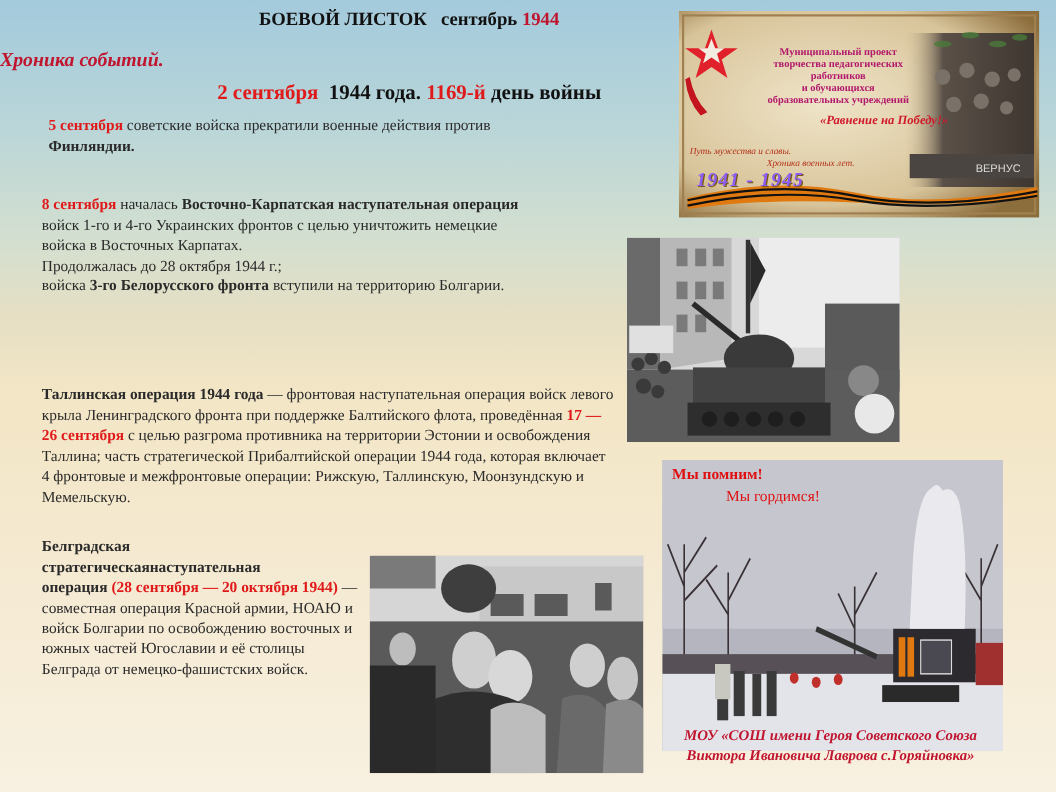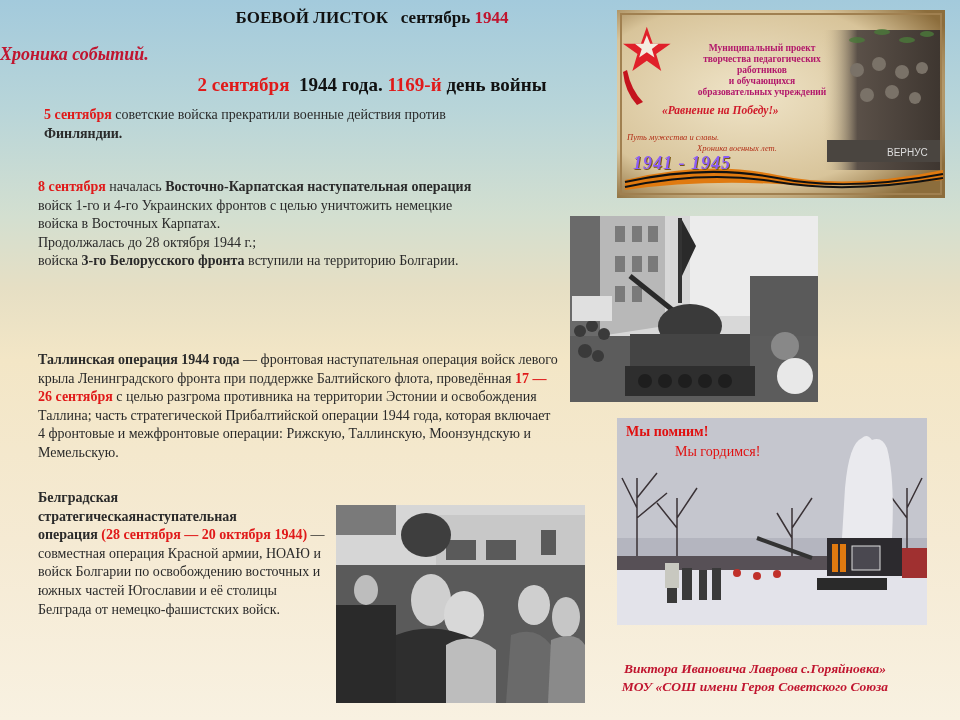--- a/index.html
+++ b/index.html
@@ -22,25 +22,25 @@
   .p1 { left:44px; top:106px; width:480px; }
   .p2 { left:38px; top:178px; width:440px; }
   .p3 { left:38px; top:351px; width:520px; }
   .p4 { left:38px; top:489px; width:290px; }
 
   .img { overflow:hidden; }
   .img svg { display:block; width:100%; height:100%; }
 
   .poster { left:617px; top:10px; width:328px; height:188px; }
   .tank { left:570px; top:216px; width:248px; height:186px; }
-  .memorial { left:617px; top:418px; width:310px; height:207px; }
+  .memorial { left:602px; top:418px; width:310px; height:265px; }
   .belgrade { left:336px; top:505px; width:249px; height:198px; }
 
   .poster-text { position:absolute; left:50px; top:33px; width:190px; text-align:center; font-size:9.5px; line-height:11px; color:#b2186b; font-weight:bold; }
-  .poster-slogan { position:absolute; left:45px; top:94px; width:200px; text-align:left; font-size:11.5px; font-style:italic; font-weight:bold; color:#d01a2a; }
+  .poster-slogan { position:absolute; left:45px; top:94px; width:200px; text-align:right; font-size:11.5px; font-style:italic; font-weight:bold; color:#d01a2a; }
   .poster-path { position:absolute; left:10px; top:122px; font-size:8.5px; font-style:italic; color:#b23018; line-height:11px; }
   .poster-years { position:absolute; left:16px; top:143px; font-size:18px; font-weight:bold; font-style:italic; color:#8b5cf6; letter-spacing:1px; text-shadow:1px 1px 0 #7a5a10; }
 
   .mem-t1 { position:absolute; left:9px; top:6px; font-size:14px; font-weight:bold; color:#e01010; }
   .mem-t2 { position:absolute; left:58px; top:26px; font-size:14px; font-weight:normal; color:#e01010; }
 
   .footer { left:590px; top:660px; width:330px; text-align:center; font-size:13.5px; font-style:italic; font-weight:bold; color:#c0152f; line-height:18px; }
 </style>
 </head>
 <body>
@@ -243,15 +243,15 @@
     <ellipse cx="30" cy="85" rx="12" ry="15" fill="#bdbdbd"></ellipse>
     <ellipse cx="198" cy="100" rx="16" ry="20" fill="#cfcfcf"></ellipse>
     <ellipse cx="230" cy="112" rx="14" ry="20" fill="#c6c6c6"></ellipse>
     <path d="M175 130 Q200 120 215 140 L220 198 L170 198 Z" fill="#6a6a6a"></path>
     <path d="M215 135 Q240 125 249 140 L249 198 L212 198 Z" fill="#8a8a8a"></path>
     <rect x="0" y="100" width="60" height="98" fill="#2a2a2a"></rect>
   </svg>
 </div>
 
 <div class="abs footer">
+  <div>МОУ «СОШ имени Героя Советского Союза</div>
   <div>Виктора Ивановича Лаврова с.Горяйновка»</div>
-  <div>МОУ «СОШ имени Героя Советского Союза</div>
 </div>
 
 </body></html>

